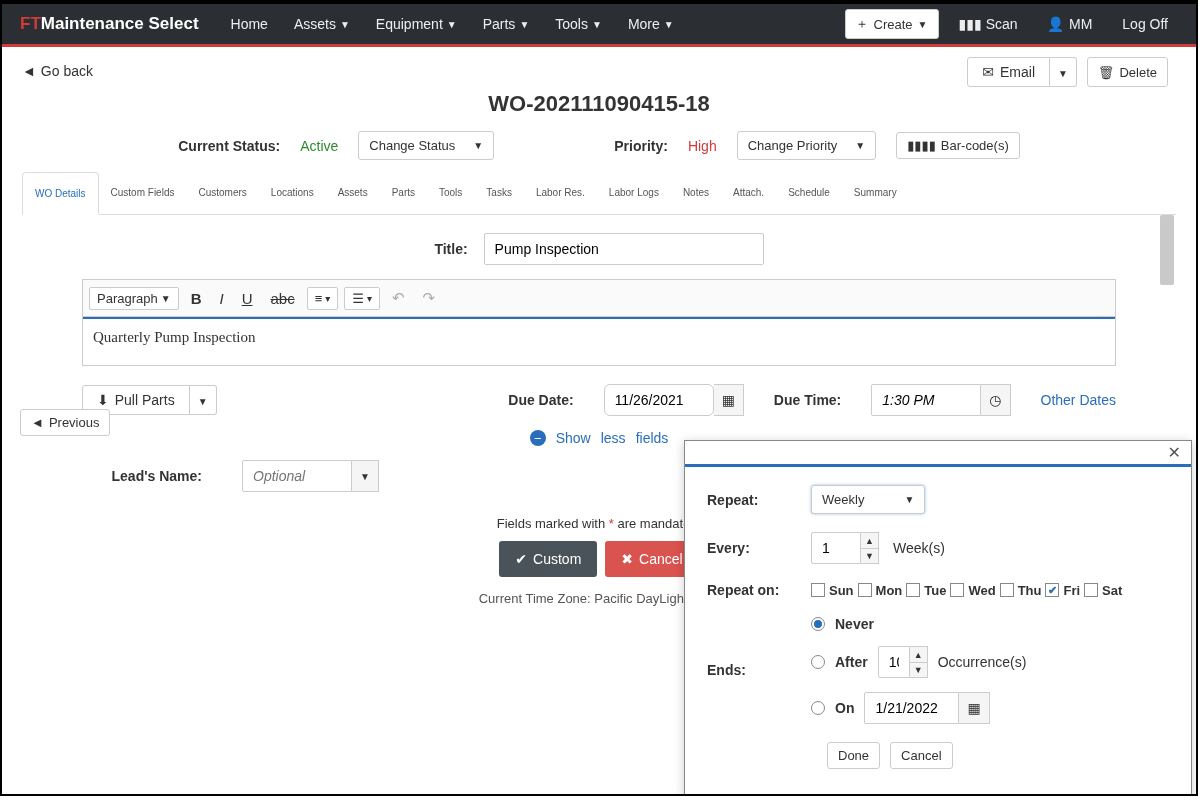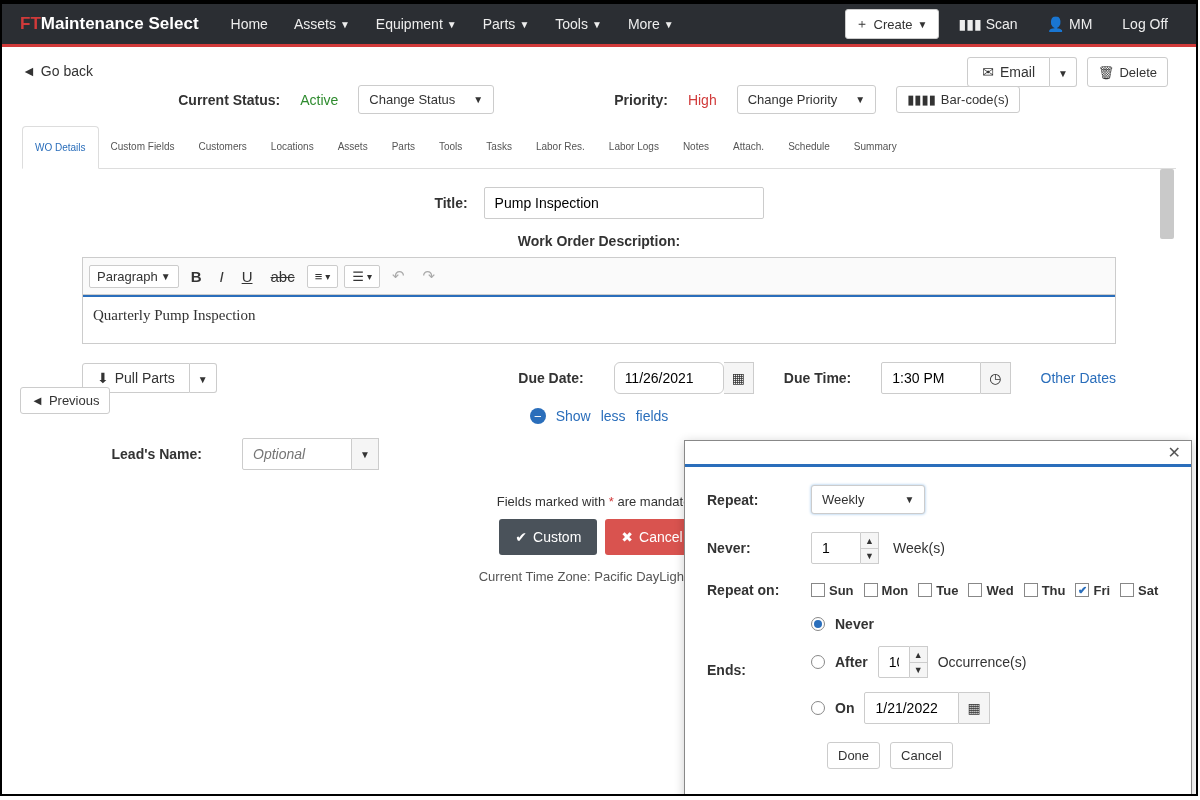--- a/index.html
+++ b/index.html
@@ -58,21 +58,21 @@
 .modal-head { height: 26px; border-bottom: 3px solid #2a6ebb; display: flex; justify-content: flex-end; align-items: center; padding: 0 10px; }
 .close-x { cursor: pointer; font-size: 16px; color: #555; }
 .modal-body { padding: 18px 22px 14px 22px; }
 .mrow { display: flex; align-items: center; margin-bottom: 18px; gap: 14px; }
 .mlabel { font-weight: bold; width: 90px; }
 .spinner { display: inline-flex; }
 .spinner .input { width: 50px; border-radius: 2px 0 0 2px; }
 .spin-btns { display: flex; flex-direction: column; }
 .spin-btns div { border: 1px solid #ccc; border-left: none; width: 18px; height: 16px; font-size: 9px; display: flex; align-items: center; justify-content: center; cursor: pointer; background: #f5f5f5; }
 .spin-btns div:first-child { border-bottom: none; }
-.days { display: flex; gap: 10px; flex-wrap: wrap; }
+.days { display: flex; gap: 4px; flex-wrap: wrap; }
 .daychk { display: inline-flex; align-items: center; gap: 4px; font-weight: bold; font-size: 13px; }
 .chkbox { width: 14px; height: 14px; border: 1px solid #888; display: inline-flex; align-items: center; justify-content: center; font-size: 11px; color: #2a6ebb; background: #fff; }
 .radio { width: 14px; height: 14px; border: 1px solid #888; border-radius: 50%; display: inline-flex; align-items: center; justify-content: center; background: #fff; }
 .radio.sel::after { content: ""; width: 8px; height: 8px; border-radius: 50%; background: #2a6ebb; }
 .ends-opts { display: flex; flex-direction: column; gap: 14px; }
 .ends-row { display: flex; align-items: center; gap: 10px; }
 .modal-foot { display: flex; gap: 10px; padding: 0 0 16px 120px; }
 .outer { border: 2px solid #000; width: 1198px; height: 796px; overflow: hidden; position: relative; }
 .muted { color: #999; font-style: italic; }
 </style>
@@ -142,20 +142,21 @@
             <span>Email</span>
           </div>
       <div class="side"><span class="caret">▼</span></div>
     </div>
     <div class="btn">
           <span>🗑</span>
           <span>Delete</span>
         </div>
   </div>
 
+  <div class="pagetitle">WO-202111090415-18</div>
 
   <div class="statusrow">
     <span class="lbl-bold">Current Status:</span>
     <span class="txt-active">Active</span>
     <div class="dropdown">
           <span>Change Status</span>
           <span class="caret">▼</span>
         </div>
     <span style="width:80px"></span>
     <span class="lbl-bold">Priority:</span>
@@ -188,21 +189,20 @@
   </div>
 
   <div class="form-area">
     <div class="scrollthumb"></div>
 
     <div class="row" style="justify-content:center;">
       <span class="flabel">Title:</span>
       <input class="input" style="width: 280px;" value="Pump Inspection">
     </div>
 
-    <div class="desc-title">Work Order Description:</div>
     <div class="editor">
       <div class="toolbar">
         <div class="tbtn">
               <span>Paragraph</span>
               <span class="caret">▼</span>
             </div>
         <span class="tbtn-plain"><b>B</b></span>
         <span class="tbtn-plain"><i>I</i></span>
         <span class="tbtn-plain"><u>U</u></span>
         <span class="tbtn-plain strike">abc</span>
@@ -231,21 +231,21 @@
       <span style="flex:1"></span>
       <span class="flabel">Due Date:</span>
       <div class="input-grp">
         <input class="input" style="width: 110px; border-radius: 6px;" value="11/26/2021">
         <div class="addon">
               <span>▦</span>
             </div>
       </div>
       <span class="flabel">Due Time:</span>
       <div class="input-grp">
-        <input class="input" style="width: 100px;" value="1:30 PM">
+        <input class="input" style="width: 110px; font-style: italic;" value="1:30 PM">
         <div class="addon">
               <span>◷</span>
             </div>
       </div>
       <span class="link">Other Dates</span>
     </div>
 
     <div class="showless">
       <span class="minus-circle">−</span>
       <span class="link">Show</span>
@@ -295,21 +295,21 @@
   </div>
   <div class="modal-body">
     <div class="mrow">
       <span class="mlabel">Repeat:</span>
       <div class="dropdown" style="gap:40px; box-shadow:0 0 3px #91bde8;">
             <span>Weekly</span>
             <span class="caret">▼</span>
           </div>
     </div>
     <div class="mrow">
-      <span class="mlabel">Never:</span>
+      <span class="mlabel">Every:</span>
       <div class="spinner">
         <input class="input" value="1" style="">
         <div class="spin-btns">
               <div>▲</div>
               <div>▼</div>
             </div>
       </div>
       <span>Week(s)</span>
     </div>
     <div class="mrow">

